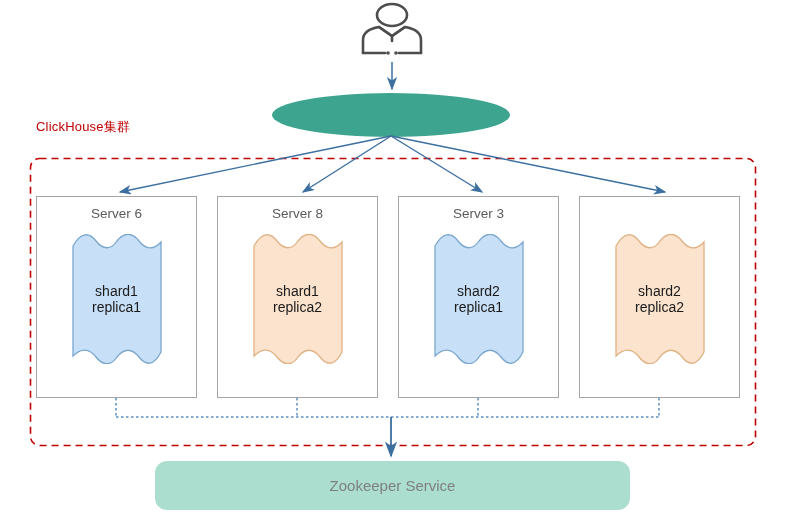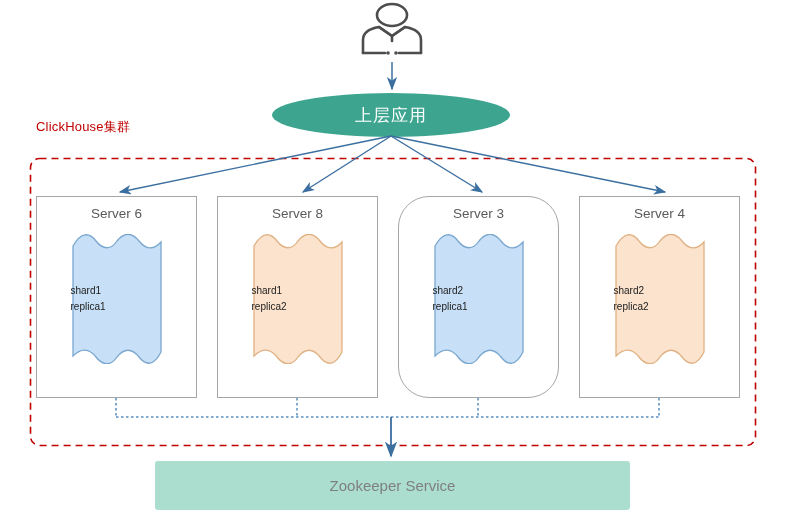--- a/index.html
+++ b/index.html
@@ -84,35 +84,35 @@
     position: absolute;
     left: 0;
     top: 0;
   }
   .shard-label {
     position: absolute;
     left: 0;
     right: 0;
     top: 50%;
     transform: translateY(-50%);
-    text-align: left;
-    font-size: 10px;
+    text-align: center;
+    font-size: 14px;
     color: #1a1a1a;
     line-height: 16px;
   }
   .shard-label span { display: block; }
 
   
   .zk-box {
     position: absolute;
     left: 155px;
     top: 461px;
     width: 475px;
     height: 49px;
-    border-radius: 3px;
+    border-radius: 12px;
     background: #abdecf;
     display: flex;
     align-items: center;
     justify-content: center;
     color: #7f7f7f;
     font-size: 15px;
     box-sizing: border-box;
   }
 </style>
 </head>
@@ -156,21 +156,20 @@
       <path d="M478,398 L478,417"></path>
       <path d="M659,398 L659,417"></path>
       <path d="M116,417 L659,417"></path>
     </g>
 
     <line x1="391" y1="417" x2="391" y2="456" stroke="#3b6fa0" stroke-width="1.8" marker-end="url(#arrowBlue)"></line>
   </svg>
 
   <div class="cluster-label">ClickHouse集群</div>
 
-  <div class="app-ellipse-label">上层应用</div>
 
   <div class="server-box" style="left:36px;">
     <div class="server-title">Server 6</div>
     <div class="shard-wrap">
       <svg width="92" height="130" viewBox="0 0 92 130">
         <path d="M2,12 C10,-2 18,-2 25,7 C32,16 40,16 46,7
                  C53,-2 61,-2 68,7 C75,16 83,16 90,8
                  L90,118 C83,132 75,132 68,123 C61,114 53,114 46,123
                  C40,132 32,132 25,123 C18,114 10,114 2,122 Z" fill="#c8e0f7" stroke="#7aa7cf" stroke-width="1.3"></path>
       </svg>
@@ -190,38 +189,37 @@
                  L90,118 C83,132 75,132 68,123 C61,114 53,114 46,123
                  C40,132 32,132 25,123 C18,114 10,114 2,122 Z" fill="#fbe3cd" stroke="#e0b183" stroke-width="1.3"></path>
       </svg>
       <div class="shard-label">
         <span>shard1</span>
         <span>replica2</span>
       </div>
     </div>
   </div>
 
-  <div class="server-box" style="left:398px;border-radius:31px;">
+  <div class="server-box" style="left:398px;">
     <div class="server-title">Server 3</div>
     <div class="shard-wrap">
       <svg width="92" height="130" viewBox="0 0 92 130">
         <path d="M2,12 C10,-2 18,-2 25,7 C32,16 40,16 46,7
                  C53,-2 61,-2 68,7 C75,16 83,16 90,8
                  L90,118 C83,132 75,132 68,123 C61,114 53,114 46,123
                  C40,132 32,132 25,123 C18,114 10,114 2,122 Z" fill="#c8e0f7" stroke="#7aa7cf" stroke-width="1.3"></path>
       </svg>
       <div class="shard-label">
         <span>shard2</span>
         <span>replica1</span>
       </div>
     </div>
   </div>
 
   <div class="server-box" style="left:579px;">
-    <div class="server-title">Server 4</div>
     <div class="shard-wrap">
       <svg width="92" height="130" viewBox="0 0 92 130">
         <path d="M2,12 C10,-2 18,-2 25,7 C32,16 40,16 46,7
                  C53,-2 61,-2 68,7 C75,16 83,16 90,8
                  L90,118 C83,132 75,132 68,123 C61,114 53,114 46,123
                  C40,132 32,132 25,123 C18,114 10,114 2,122 Z" fill="#fbe3cd" stroke="#e0b183" stroke-width="1.3"></path>
       </svg>
       <div class="shard-label">
         <span>shard2</span>
         <span>replica2</span>

